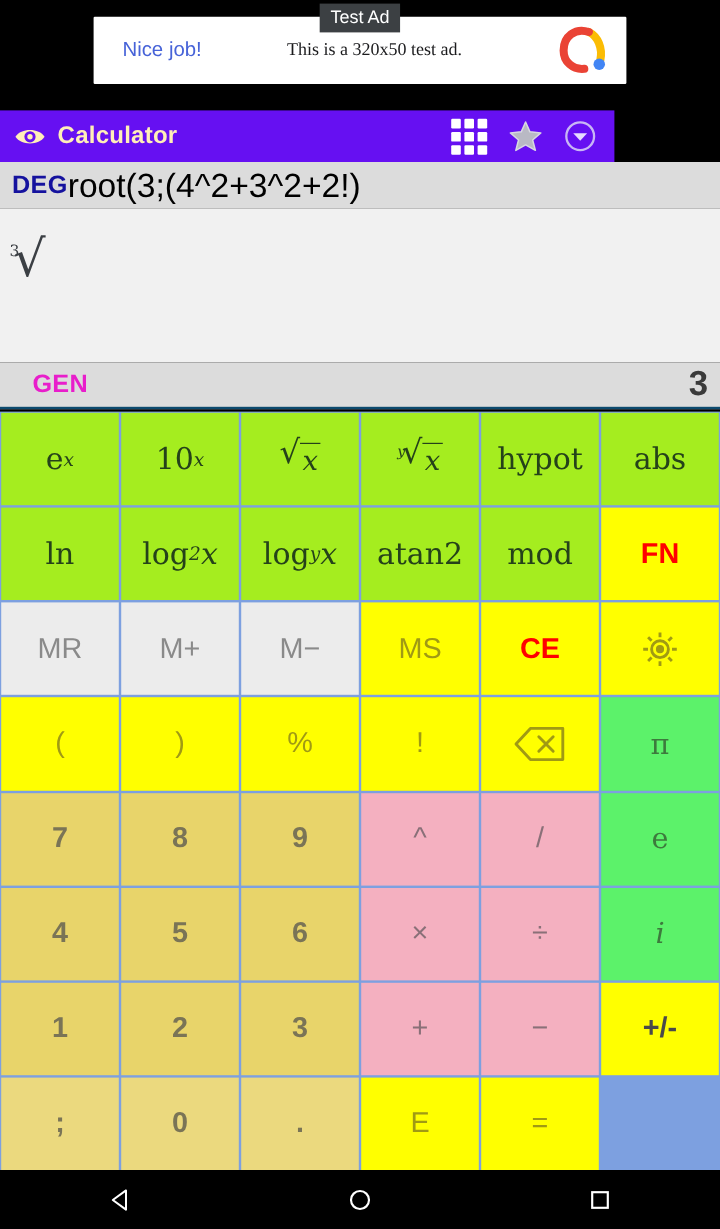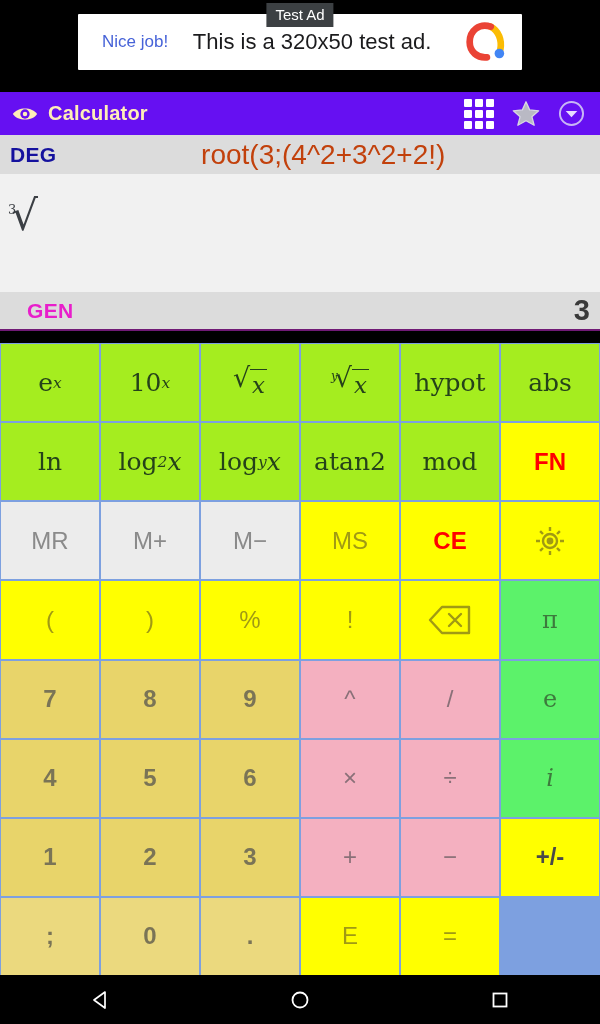--- a/index.html
+++ b/index.html
@@ -23,28 +23,28 @@
     background:#3c4043; color:#fff;
     font-size:15px; line-height:1;
     padding:4px 9px 5px; border-radius:0;
     z-index:3; white-space:nowrap;
   }
   .ad-cta {
     color:#4763d8; font-size:17px; font-weight:400;
     margin-left:24px; white-space:nowrap;
   }
   .ad-body {
-    color:#1b1b1d; font-size:22px; font-weight:400;
-    flex:1; text-align:center; margin-left:-6px; white-space:nowrap;
+    color:#1b1b1d; font-size:15px; font-weight:400;
+    flex:1; text-align:center; margin-left:-6px; white-space:nowrap;font-family:Liberation Serif, serif;
   }
   .ad-logo { width:46px; height:46px; margin-right:14px; flex:0 0 auto; }
 
   
   .titlebar {
-    position:absolute; left:0; top:92px; width:600px; height:43px;
+    position:absolute; left:0; top:92px; width:512px; height:43px;
     background:#6610f2;
     display:flex; align-items:center; padding:0 11px;
   }
   .eye-icon { width:28px; height:20px; margin-right:9px; flex:0 0 auto; }
   .app-title {
     color:#ffeeb8; font-size:20px; font-weight:bold;
     letter-spacing:.2px; flex:1;
   }
   .tb-icons { display:flex; align-items:center; gap:17px; margin-right:4px; }
   .grid-icon { display:grid; grid-template-columns:repeat(3,8px); grid-template-rows:repeat(3,8px); gap:3px; }
@@ -52,25 +52,25 @@
   .star-icon { width:30px; height:29px; }
   .chev-icon { width:27px; height:27px; }
 
   
   .statusrow {
     position:absolute; left:0; width:600px; height:39px;
     background:#dcdcdc;
     display:flex; align-items:center; padding:0 10px;
   }
   .statusrow.top { top:135px; }
-  .statusrow.bottom { top:292px; border-bottom:2px solid #701a75;padding-left:27px; }
+  .statusrow.bottom { top:302px; border-bottom:2px solid #0c4a6e;padding-left:27px; }
   .mode-deg { color:#15129e; font-size:21px; font-weight:bold; letter-spacing:.3px; }
   .mode-gen { color:#e81ecb; font-size:21px; font-weight:bold; letter-spacing:.3px; }
   .expr-text {
-    flex:1; text-align:center; color:#c2410c;
+    flex:1; text-align:left; color:#000000;
     font-size:28px; font-weight:400; white-space:nowrap; overflow:hidden;
   }
   .result-text {
     flex:1; text-align:right; color:#3a3a3a;
     font-size:29px; font-weight:bold;
   }
   .mathzone {
     position:absolute; left:0; top:174px; width:600px; height:128px;
     background:#f1f1f1; padding:26px 0 0 8px;
   }

